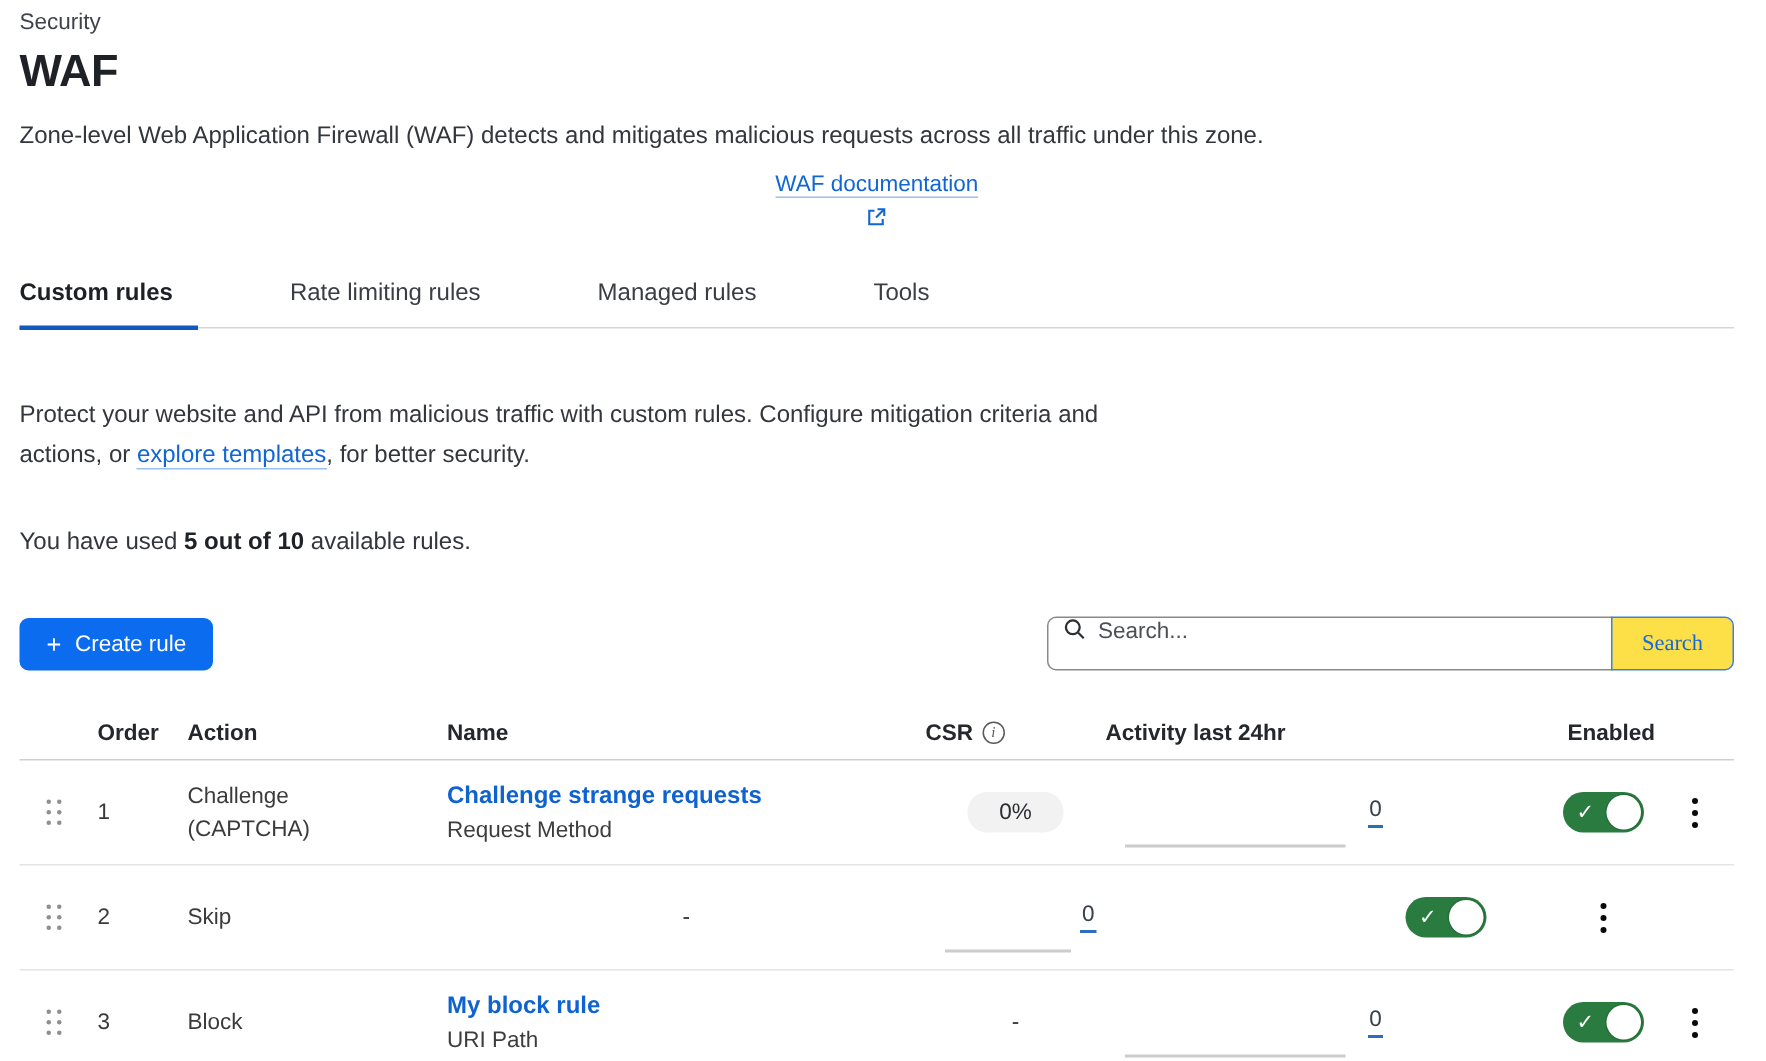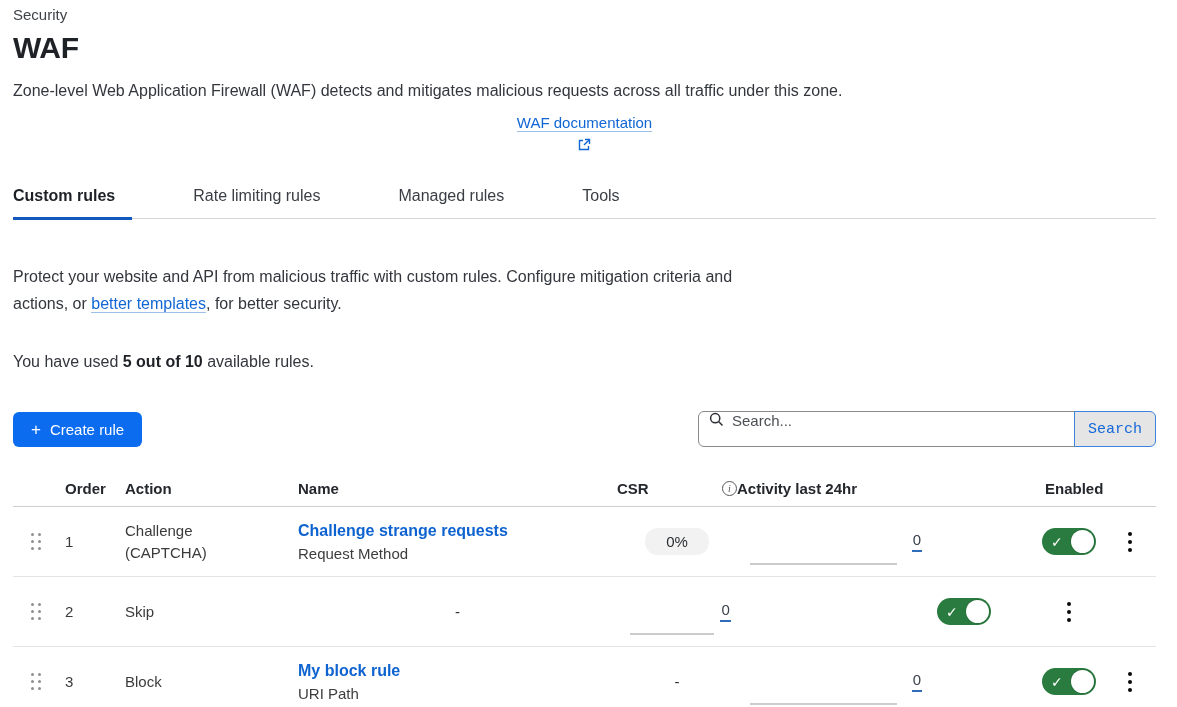--- a/index.html
+++ b/index.html
@@ -29,30 +29,30 @@
   
   .toolbar { margin-top:40px; display:flex; align-items:center; }
   .btn-primary { display:flex; align-items:center; gap:9px; background:#0b6cf0; color:#fff; border:none;
     height:35px; padding:0 18px; border-radius:6px; font-size:15px; font-family:inherit; cursor:pointer; }
   .btn-primary .plus { font-size:17px; font-weight:400; line-height:1; }
   .search-group { margin-left:auto; display:flex; }
   .search-box { display:flex; align-items:flex-start; width:377px; height:36px; border:1px solid #8a8a8a;
     border-radius:6px 0 0 6px; padding:0 10px; gap:8px; background:#fff; }
   .search-box input { border:none; outline:none; flex:1; font-size:15px; font-family:inherit; color:#33363c; }
   .search-box input::placeholder { color:#4c4f54; opacity:1; }
-  .btn-search { width:82px; height:36px; margin-left:-1px; background:#e5e5e5; border:1px solid #3c82dd;
-    border-radius:0 6px 6px 0; color:#1668d8; font-size:15px; font-family:Liberation Mono, monospace; cursor:pointer; }
+  .btn-search { width:82px; height:36px; margin-left:-1px; background:#fde047; border:1px solid #3c82dd;
+    border-radius:0 6px 6px 0; color:#1668d8; font-size:15px; font-family:Liberation Serif, serif; cursor:pointer; }
   .btn-filters { margin-left:10px; height:36px; display:flex; align-items:center; gap:9px; background:#fff;
     border:1px solid #3c82dd; border-radius:6px; color:#1668d8; font-size:15px; font-family:inherit;
     padding:0 16px; cursor:pointer; }
 
   
   .grid { display:grid; grid-template-columns:52px 60px 173px 319px 120px 200px 105px 54px 68px; align-items:center; }
   .thead { margin-top:24px; height:36px; border-bottom:1px solid #cfcfcf; font-size:15px; font-weight:700; color:#24272c; }
-  .thead .csr-h { display:flex; justify-content:space-between; align-items:center; gap:6px; }
+  .thead .csr-h { display:flex; justify-content:flex-start; align-items:center; gap:6px; }
   .info-icon { width:15px; height:15px; border:1px solid #595959; border-radius:50%; display:inline-flex;
     align-items:center; justify-content:center; font-size:10px; color:#595959; font-style:italic;
     font-family:"Liberation Serif",serif; font-weight:400; }
   .row { height:70px; border-bottom:1px solid #e4e4e4; font-size:15px; color:#3b3b3b; }
   .row:last-child { border-bottom:1px solid #d2d2d2; }
 
   .drag-handle { display:grid; grid-template-columns:repeat(2,4px); grid-auto-rows:4px; gap:3px;
     margin-left:18px; cursor:grab; }
   .drag-handle i { width:3px; height:3px; border-radius:50%; background:#8f8f8f; }
 
@@ -98,21 +98,21 @@
     </span>
   </div>
 
   <div class="tabs">
     <div class="tab active">Custom rules</div>
     <div class="tab">Rate limiting rules</div>
     <div class="tab">Managed rules</div>
     <div class="tab">Tools</div>
   </div>
 
-  <p class="intro"><span>Protect your website and API from malicious traffic with custom rules. Configure mitigation criteria and actions, or </span><a class="blue-link" style="font-size:16px;">better templates</a><span>, for better security.</span></p>
+  <p class="intro"><span>Protect your website and API from malicious traffic with custom rules. Configure mitigation criteria and actions, or </span><a class="blue-link" style="font-size:16px;">explore templates</a><span>, for better security.</span></p>
 
   <p class="usage"><span>You have used </span><b>5 out of 10</b><span> available rules.</span></p>
 
   <div class="toolbar">
     <button class="btn-primary">
       <span class="plus">+</span>
       <span>Create rule</span>
     </button>
     <div class="search-group">
       <div class="search-box">

